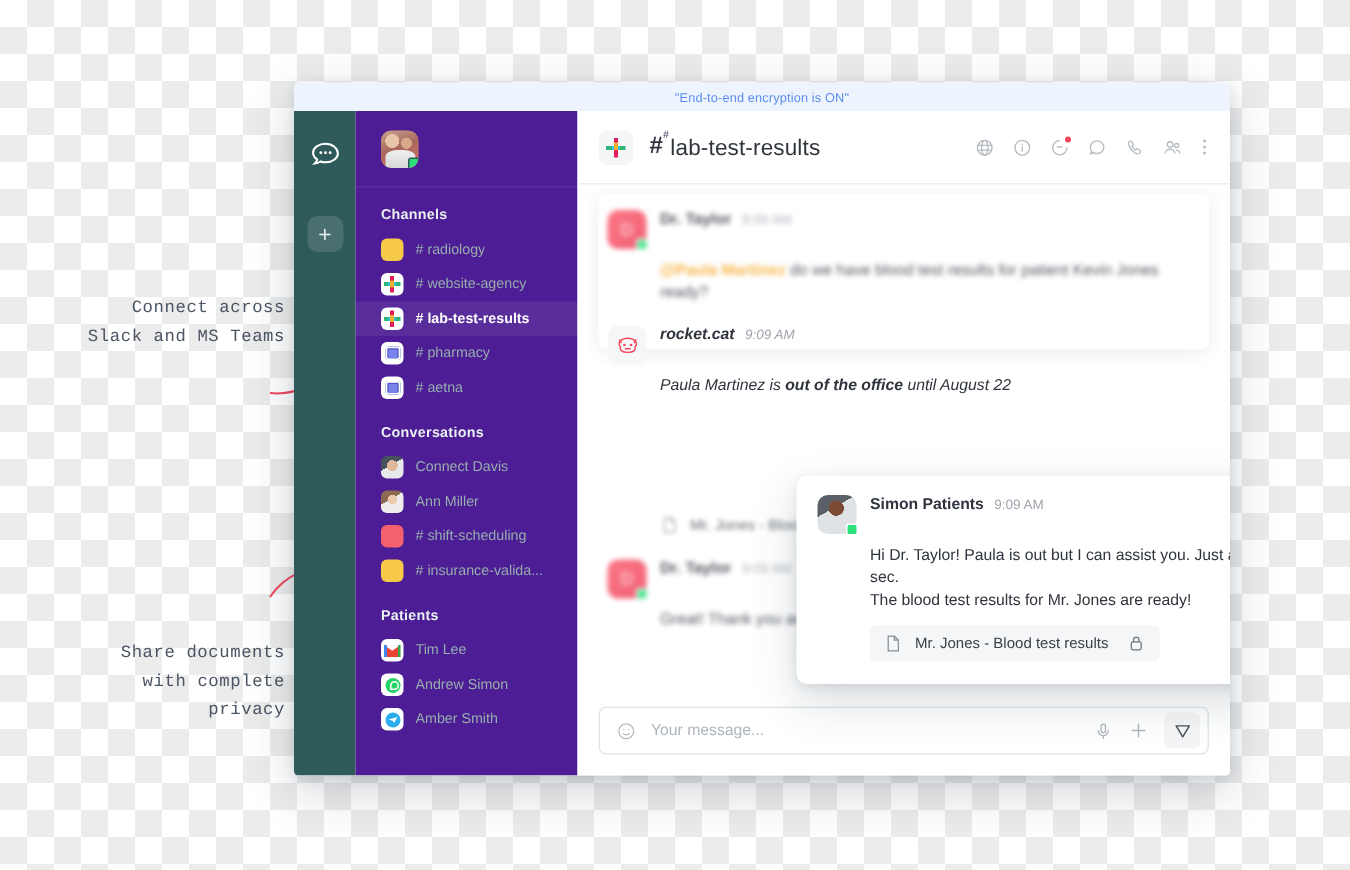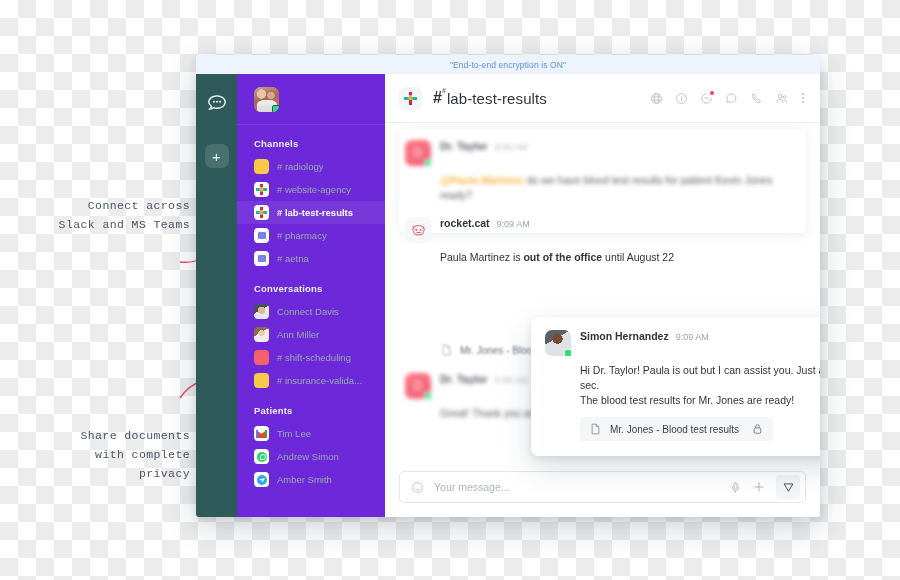--- a/index.html
+++ b/index.html
@@ -80,21 +80,21 @@
     background: rgba(255,255,255,.13);
     color: #e6eeee;
     display: flex; align-items: center; justify-content: center;
     font-size: 15px; line-height: 1;
     cursor: pointer;
   }
 
   
   #sidebar {
     width: 148px;
-    background: #6d28d9;
+    background: #4c1d95;
     flex: none;
     overflow: hidden;
     position: relative;
   }
   #workspace-row {
     height: 51px;
     display: flex;
     align-items: center;
     padding-left: 17px;
     border-bottom: 1px solid rgba(255,255,255,.07);
@@ -510,21 +510,21 @@
             <div class="msg-head">
               <span class="msg-name">Dr. Taylor</span>
               <span class="msg-time">9:09 AM</span>
             </div>
             <div class="msg-text">
               <span class="mention">@Paula Martinez</span><span> do we have blood test results for patient Kevin Jones ready?</span>
             </div>
           </div>
         </div>
 
-        <div class="msg" style="position:relative;z-index:2;padding-left:6px;">
+        <div class="msg" style="position:relative;z-index:2;padding-left:6px;font-style:italic;">
           <div class="msg-avatar av-rocket">
             <svg viewBox="0 0 20 20" width="17" height="17" fill="none" stroke="#f5455c" stroke-width="1.15">
               <path d="M3.2 8.5c0-2.4 3-4.3 6.8-4.3s6.8 1.9 6.8 4.3c0 .9-.4 1.8-1.1 2.5.3.9.2 1.9-.4 2.6-1.2 1.1-3.2 1.6-5.3 1.6s-4.1-.5-5.3-1.6c-.6-.7-.7-1.7-.4-2.6-.7-.7-1.1-1.6-1.1-2.5z"></path>
               <path d="M3.6 5.4 4.8 7.6M16.4 5.4 15.2 7.6" stroke-linecap="round"></path>
               <circle cx="7.4" cy="9.4" r="1.05" fill="#f5455c" stroke="none"></circle>
               <circle cx="12.6" cy="9.4" r="1.05" fill="#f5455c" stroke="none"></circle>
               <path d="M8.2 12.4h3.6" stroke-linecap="round"></path>
             </svg>
           </div>
           <div class="msg-body">
@@ -593,21 +593,21 @@
     </div>
   </div>
 
   <div id="popup-card">
     <div class="msg">
       <div class="msg-avatar av-simon">
         <span class="status-dot" style="border-color:#ffffff"></span>
       </div>
       <div class="msg-body">
         <div class="msg-head">
-          <span class="msg-name">Simon Hernandez</span>
+          <span class="msg-name">Simon Patients</span>
           <span class="msg-time">9:09 AM</span>
         </div>
         <div class="msg-text">Hi Dr. Taylor! Paula is out but I can assist you. Just a sec.</div>
         <div class="msg-text" style="margin-top:0">The blood test results for Mr. Jones are ready!</div>
         <div class="attachment-chip">
           <span class="doc-icon">
             <svg viewBox="0 0 14 16" width="11" height="12" fill="none" stroke="currentColor" stroke-width="1.1">
               <path d="M2.5 1.5h5.5l3.5 3.5v9.5h-9z"></path>
                 <path d="M8 1.6V5h3.3"></path>
             </svg>

